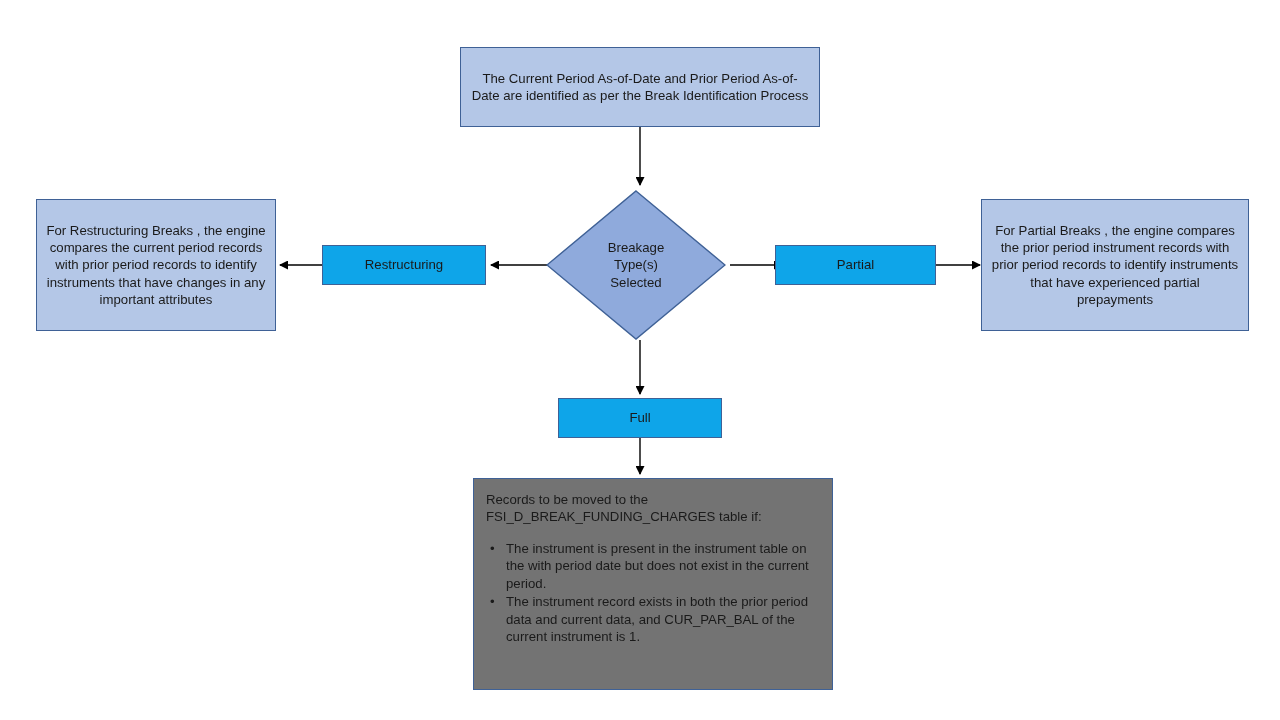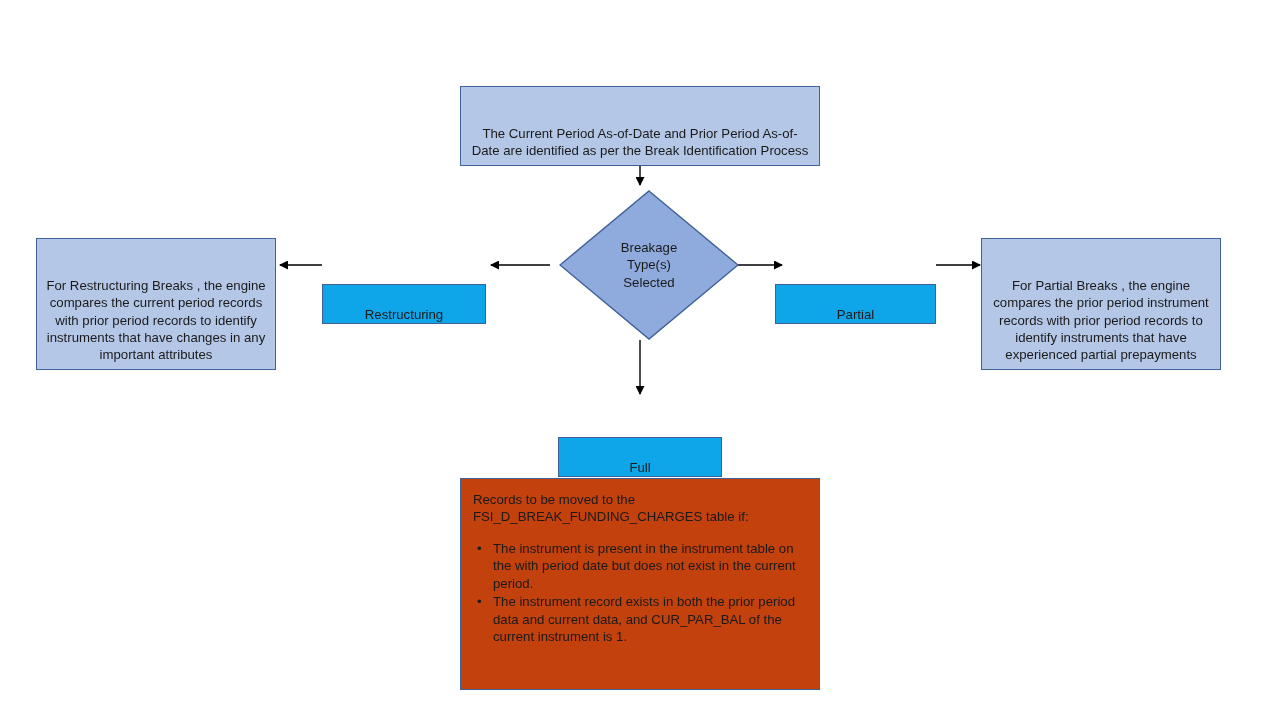--- a/index.html
+++ b/index.html
@@ -28,24 +28,23 @@
     width: 1280px;
     height: 720px;
     pointer-events: none;
   }
 
   
   .node {
     position: absolute;
     box-sizing: border-box;
     display: flex;
-    align-items: flex-end;
+    align-items: center;
     justify-content: center;
     text-align: center;
-    margin-top: 39px;
   }
 
   
   .box-light {
     background: #b4c7e7;
     border: 1px solid #3f6196;
     font-size: 13.2px;
     line-height: 1.30;
     padding: 6px 9px;
   }
@@ -79,26 +78,27 @@
     text-align: center;
     font-size: 13.2px;
     line-height: 1.32;
     white-space: pre-line;
   }
 
   
   .detail-box {
     position: absolute;
     box-sizing: border-box;
-    background: #c2410c;
+    background: #737373;
     border: 1px solid #3f6196;
     padding: 12px 12px 10px 12px;
     font-size: 13.2px;
     line-height: 1.32;
     text-align: left;
+    margin-left: 13px;
   }
   .detail-lead {
     margin: 0 0 4px 0;
   }
   .detail-lead div { white-space: nowrap; }
   .detail-list {
     margin: 14px 0 0 0;
     padding: 0;
     list-style: none;
   }
@@ -151,21 +151,21 @@
 
     <g>
       <line x1="640" y1="438" x2="640" y2="474" stroke="#000000" stroke-width="1.4" marker-end="url(#arrowL)"></line>
     </g>
   </svg>
 
   <div class="node box-light" style="left:460px; top:47px; width:360px; height:80px;">
     <span>The Current Period As-of-Date and Prior Period As-of-Date are identified as per the Break Identification Process</span>
   </div>
 
-  <div class="diamond-wrap" style="left:559px; top:190px; width:180px; height:150px;">
+  <div class="diamond-wrap" style="left:546px; top:190px; width:180px; height:150px;">
     <svg class="diamond-shape" viewBox="0 0 180 150" preserveAspectRatio="none">
       <polygon points="90,1 179,75 90,149 1,75" fill="#8faadc" stroke="#3f6196" stroke-width="1.4"></polygon>
     </svg>
     <div class="diamond-label">Breakage
 Type(s)
 Selected</div>
   </div>
 
   <div class="node box-mid" style="left:322px; top:245px; width:164px; height:40px;">
     <span>Restructuring</span>
@@ -176,21 +176,21 @@
   </div>
 
   <div class="node box-mid" style="left:558px; top:398px; width:164px; height:40px;">
     <span>Full</span>
   </div>
 
   <div class="node box-light" style="left:36px; top:199px; width:240px; height:132px;">
     <span>For Restructuring Breaks , the engine compares the current period records with prior period records to identify instruments that have changes in any important attributes</span>
   </div>
 
-  <div class="node box-light" style="left:981px; top:199px; width:240px; height:132px;">
+  <div class="node box-light" style="left:981px; top:199px; width:268px; height:132px;">
     <span>For Partial Breaks , the engine compares the prior period instrument records with prior period records to identify instruments that have experienced partial prepayments</span>
   </div>
 
   <div class="detail-box" style="left:460px; top:478px; width:360px; height:212px;">
     <div class="detail-lead">
       <div>Records to be moved to the</div>
       <div>FSI_D_BREAK_FUNDING_CHARGES table if:</div>
     </div>
     <ul class="detail-list">
       <li>

